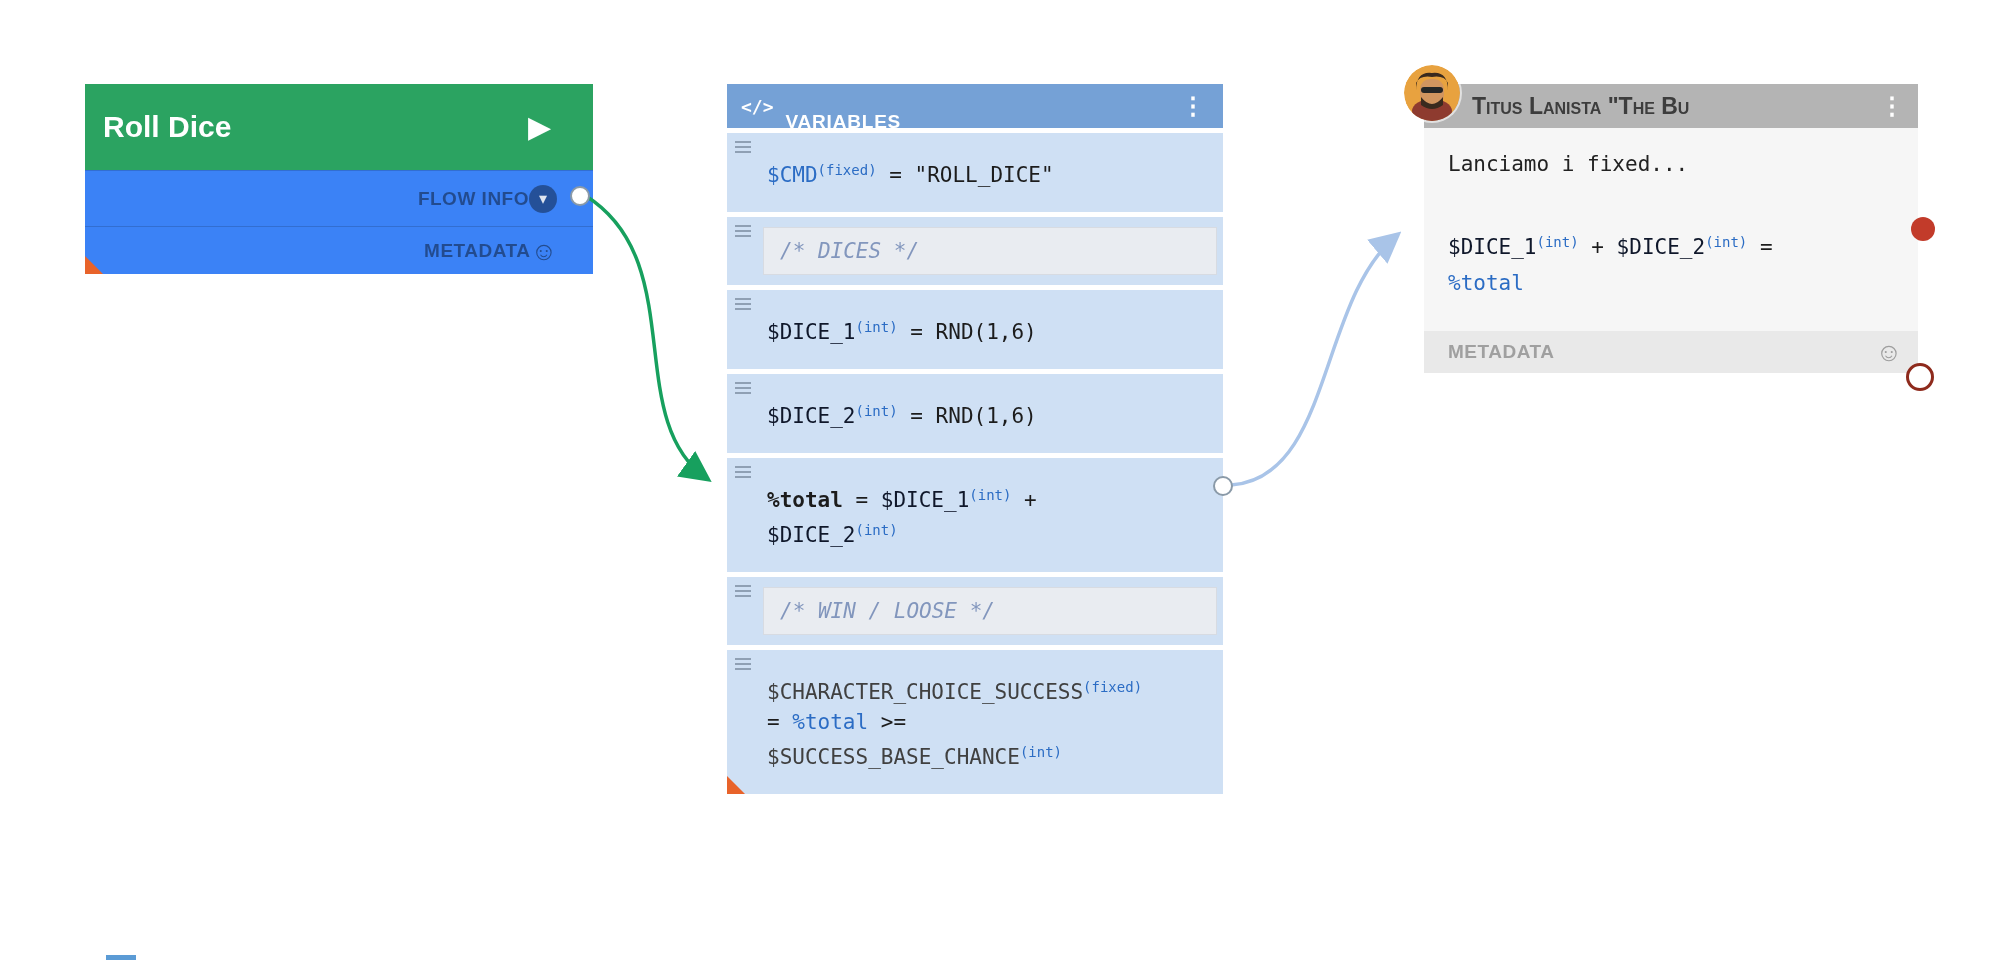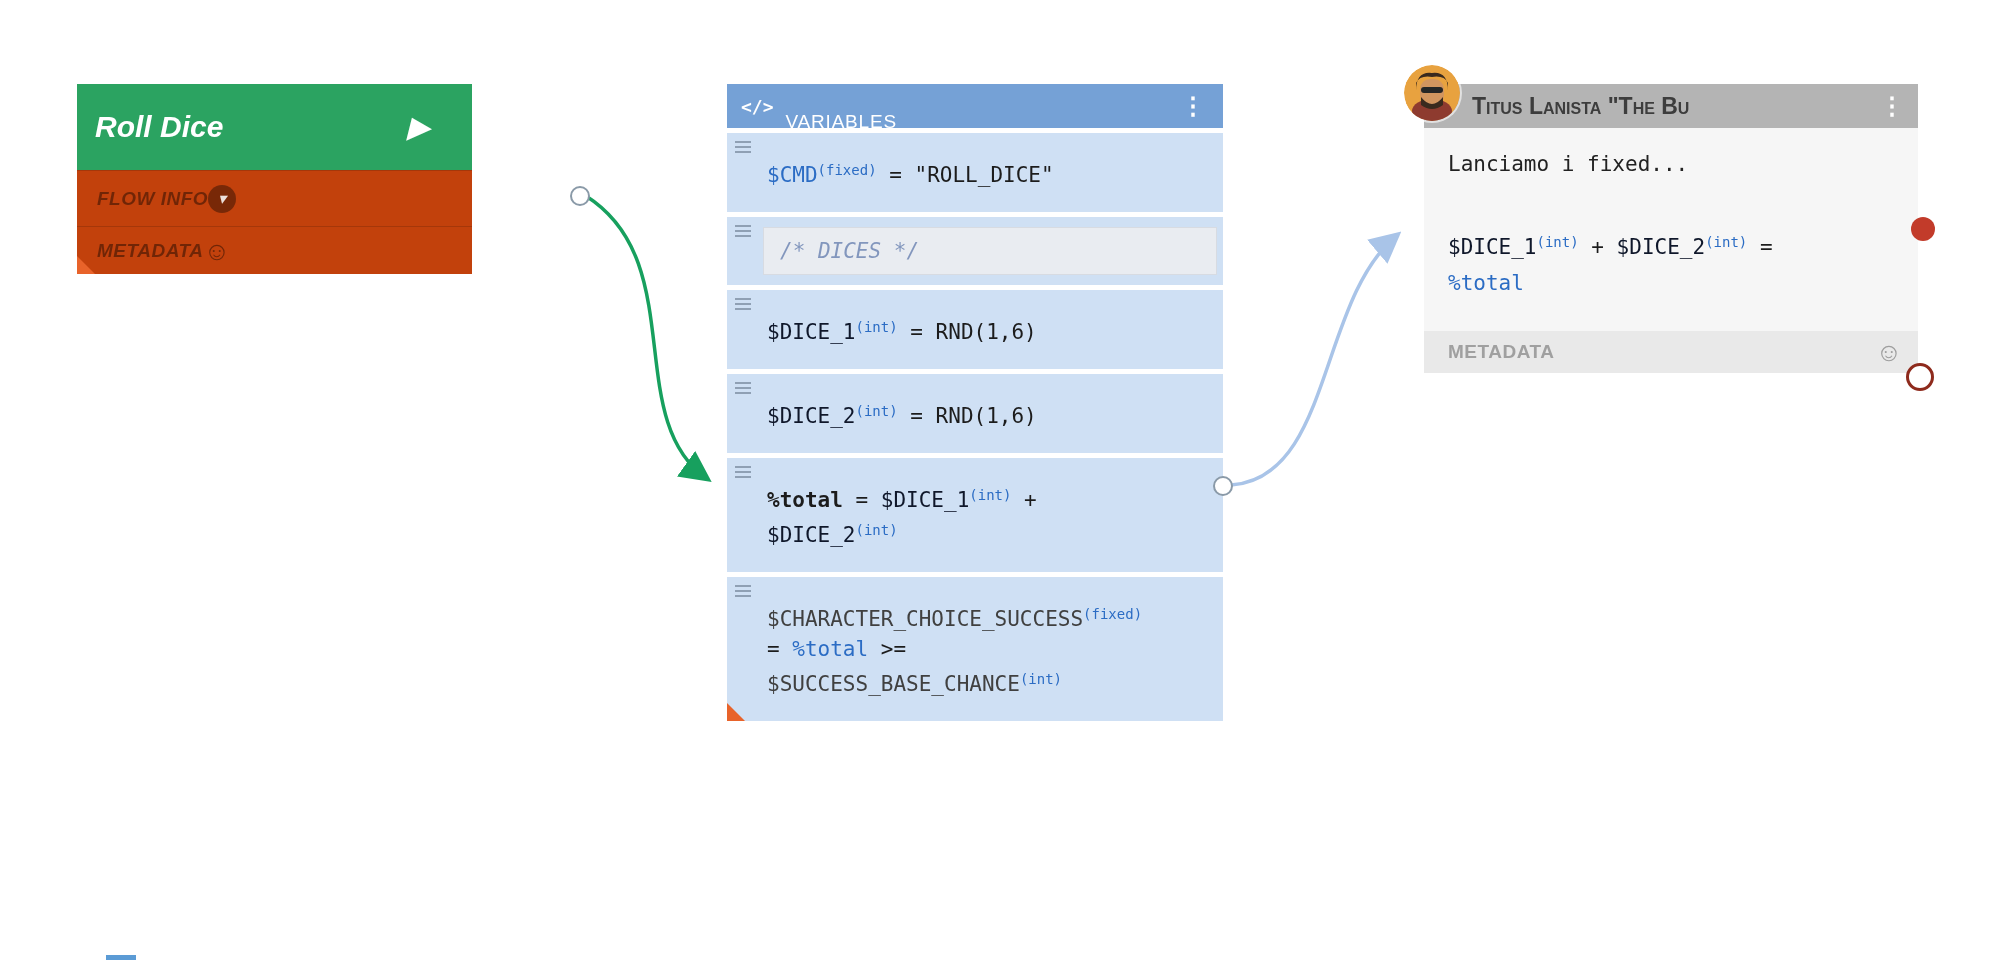--- a/index.html
+++ b/index.html
@@ -6,43 +6,43 @@
   .canvas{position:relative;width:2000px;height:960px;background:#ffffff;overflow:hidden;
           font-family:"Liberation Sans",sans-serif;}
   .wires{position:absolute;left:0;top:0;width:2000px;height:960px;pointer-events:none;z-index:5;}
   .wire{fill:none;stroke-width:3.5px;}
   .wire.green{stroke:#17a05e;}
   .wire.blue{stroke:#a9c4e8;}
 
   .node{position:absolute;z-index:2;}
 
   
-  .node-rolldice{left:77px;top:84px;width:395px;font-style:italic;}
+  .node-rolldice{left:85px;top:84px;width:508px;}
   .rd-header{height:86px;background:#2ba361;display:flex;align-items:center;
              justify-content:space-between;padding:0 42px 0 18px;box-sizing:border-box;}
   .rd-title{color:#ffffff;font-size:30px;font-weight:bold;}
   .play{color:#ffffff;font-size:30px;line-height:1;cursor:pointer;}
-  .rd-row{height:56px;background:#c2410c;display:flex;align-items:center;
-          justify-content:flex-start;padding:0 36px 0 20px;box-sizing:border-box;
+  .rd-row{height:56px;background:#3b82f6;display:flex;align-items:center;
+          justify-content:flex-end;padding:0 36px 0 20px;box-sizing:border-box;
           border-top:1px solid rgba(0,0,0,0.15);}
   .rd-row.meta{height:48px;}
   .rd-row .row-label{color:rgba(0,0,0,0.42);font-size:19px;font-weight:bold;letter-spacing:0.5px;}
   .chev-circle{width:28px;height:28px;border-radius:50%;background:rgba(0,0,0,0.38);
                display:flex;align-items:center;justify-content:center;cursor:pointer;}
   .chev-circle .chev{color:rgba(255,255,255,0.85);font-size:16px;line-height:1;}
   .smiley-dark{color:rgba(0,0,0,0.42);font-size:26px;line-height:1;cursor:pointer;}
   .corner{position:absolute;left:0;bottom:0;width:0;height:0;
           border-bottom:18px solid #e8632a;border-right:18px solid transparent;}
 
   
   .node-variables{left:727px;top:84px;width:496px;display:flex;flex-direction:column;gap:5px;}
   .var-header{height:44px;background:#75a1d6;display:flex;align-items:center;
               padding:0 14px 0 14px;box-sizing:border-box;color:#fff;}
   .var-header .code-glyph{font-family:"DejaVu Sans Mono",monospace;font-size:18px;font-weight:bold;margin-right:12px;}
-  .var-header .var-title{font-size:19px;font-weight:normal;letter-spacing:0.8px;flex:1;margin-top:32px;}
+  .var-header .var-title{font-size:19px;font-weight:bold;letter-spacing:0.8px;flex:1;margin-top:32px;}
   .kebab{color:#ffffff;font-size:24px;font-weight:bold;line-height:1;cursor:pointer;padding:0 4px;}
   .vrows{display:flex;flex-direction:column;gap:5px;position:relative;}
   .vrow{position:relative;background:#cfe0f4;}
   .code-row{padding:22px 16px 22px 40px;}
   .code-line{font-family:"DejaVu Sans Mono",monospace;font-size:21px;line-height:30px;color:#1c1c1c;}
   .comment-row{padding:10px 6px 10px 36px;}
   .comment-box{background:#e9ecf1;border:1px solid #d7dbe2;padding:10px 16px;
                font-family:"DejaVu Sans Mono",monospace;font-size:21px;line-height:26px;
                font-style:italic;color:#8296bd;}
   .drag-handle{position:absolute;left:8px;top:8px;display:flex;flex-direction:column;gap:3px;cursor:grab;}
@@ -155,20 +155,28 @@
           <div class="code-line"><span class="tok green">$DICE_2</span><span class="tok blue sup">(int)</span><span class="tok dark"> = </span><span class="tok dark">RND(1,6)</span></div>
         </div>
         <div class="vrow code-row">
           <div class="drag-handle">
             <span></span>
             <span></span>
             <span></span>
           </div>
           <div class="code-line"><span class="tok dark bold">%total</span><span class="tok dark"> = </span><span class="tok green">$DICE_1</span><span class="tok blue sup">(int)</span><span class="tok dark"> +</span><br><span class="tok green">$DICE_2</span><span class="tok blue sup">(int)</span></div>
         </div>
+        <div class="vrow comment-row">
+          <div class="drag-handle">
+            <span></span>
+            <span></span>
+            <span></span>
+          </div>
+          <div class="comment-box">/* WIN / LOOSE */</div>
+        </div>
         <div class="vrow code-row">
           <div class="drag-handle">
             <span></span>
             <span></span>
             <span></span>
           </div>
           <div class="code-line"><span class="tok navy">$CHARACTER_CHOICE_SUCCESS</span><span class="tok blue sup">(fixed)</span><br><span class="tok dark">= </span><span class="tok blue">%total</span><span class="tok dark"> &gt;=</span><br><span class="tok navy">$SUCCESS_BASE_CHANCE</span><span class="tok blue sup">(int)</span></div>
         </div>
       </div>
     <div class="corner"></div>

